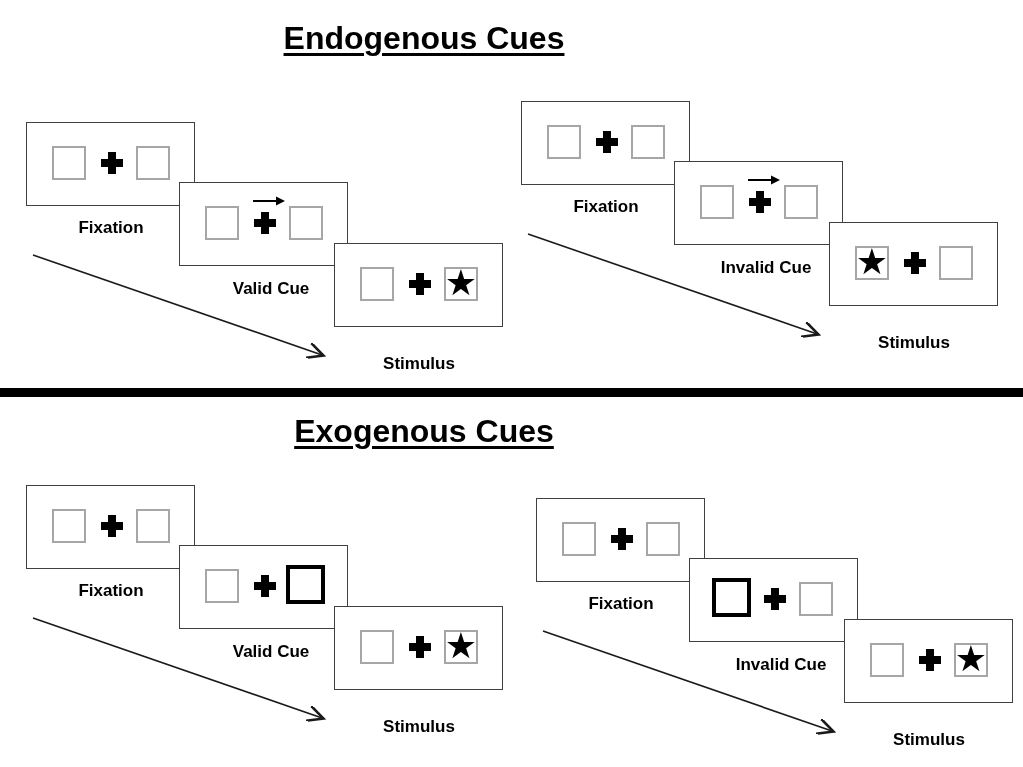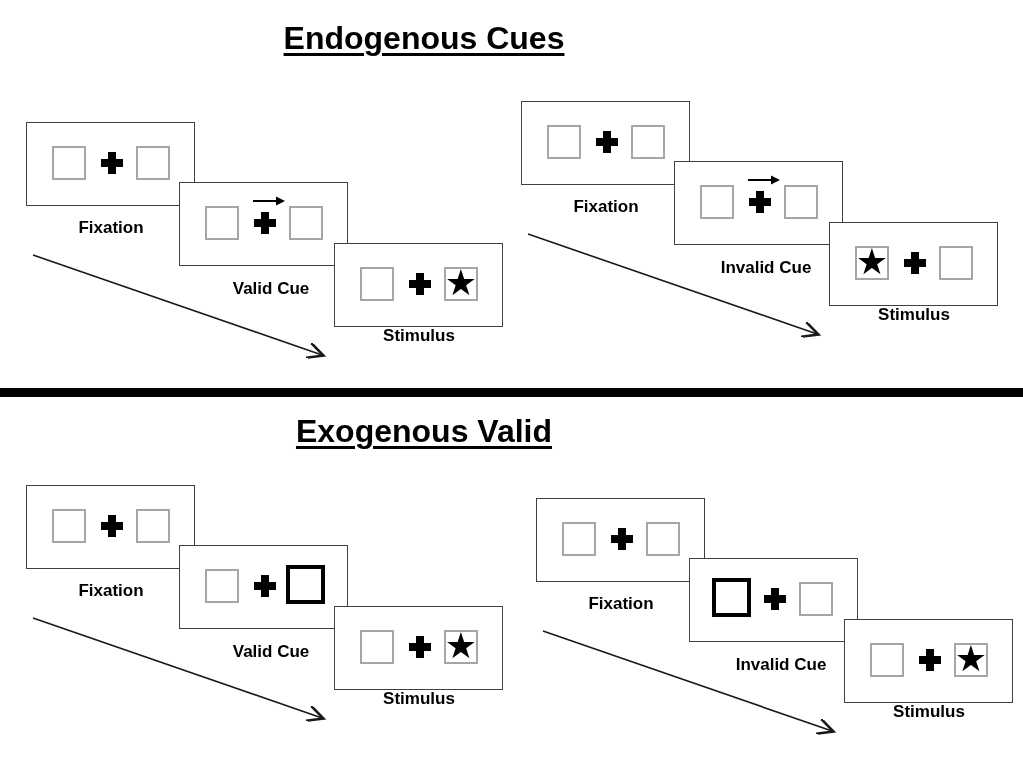--- a/index.html
+++ b/index.html
@@ -29,21 +29,21 @@
   .p1{left:0;top:0;z-index:1}
   .p2{left:153px;top:60px;z-index:2}
   .p3{left:308px;top:121px;z-index:3}
 
   .plabel{
     position:absolute;width:170px;text-align:center;
     font-weight:bold;font-size:17px;z-index:4;white-space:nowrap;
   }
   .l1{left:0;top:96px}
   .l2{left:160px;top:157px}
-  .l3{left:308px;top:204px}
+  .l3{left:308px;top:232px}
 
   .sq{
     position:absolute;width:30px;height:30px;background:#fff;
     border:2px solid #a6a6a6;top:23px;
   }
   .sq.left{left:25px}
   .sq.right{left:109px}
   .sq.cued{width:31px;height:31px;border:4px solid #000;top:19px}
   .sq.cued.left{left:22px}
   .sq.cued.right{left:106px}
@@ -63,21 +63,21 @@
 
   .time-arrow{position:absolute;left:0;top:125px;z-index:0}
 </style>
 </head>
 <body>
 
 <div class="title" id="title-endo">
   <span>Endogenous Cues</span>
 </div>
 <div class="title" id="title-exo">
-  <span>Exogenous Valid</span>
+  <span>Exogenous Cues</span>
 </div>
 
 <div class="divider"></div>
 
 <div class="seq" id="seq-tl">
   <svg class="time-arrow" width="315" height="125" viewBox="0 0 315 125">
     <defs>
         <marker id="ah-tl" markerWidth="12" markerHeight="10" refX="9" refY="5" orient="auto">
           <path d="M0,0 L10,5 L0,10" fill="none" stroke="#1a1a1a" stroke-width="1.6"></path>
         </marker>

